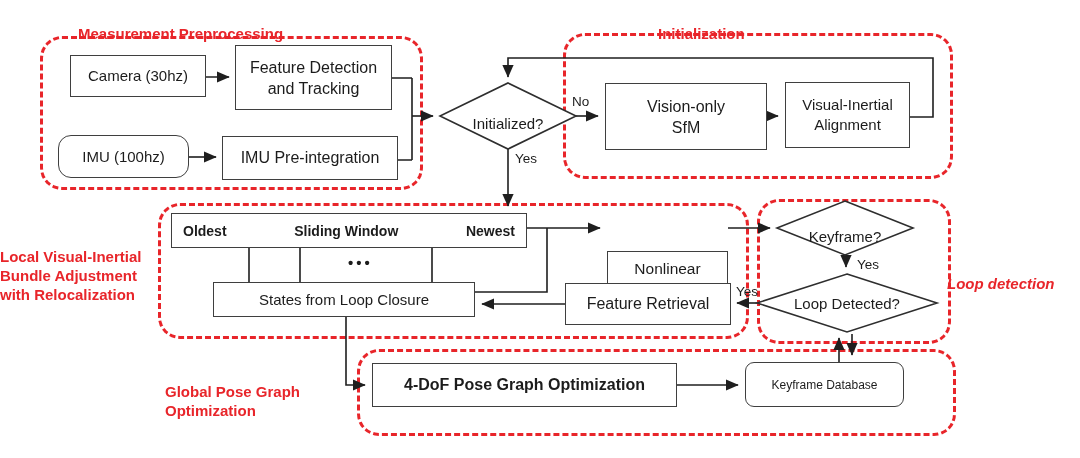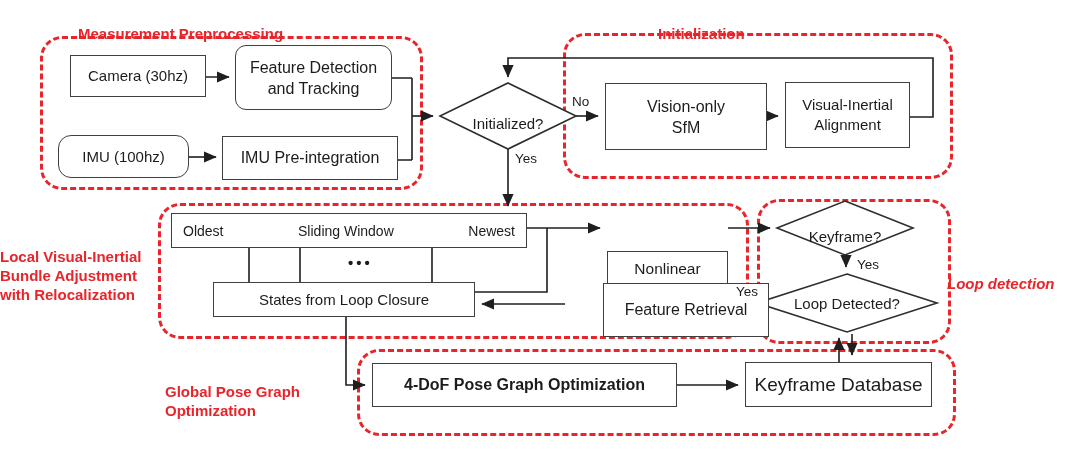--- a/index.html
+++ b/index.html
@@ -10,21 +10,21 @@
   .region{position:absolute;border:3px dashed #e8252a;border-radius:22px;z-index:1;background:transparent;}
   .rlabel{position:absolute;color:#e8252a;font-weight:bold;font-size:15px;text-align:left;
           line-height:19px;white-space:pre-line;z-index:3;margin-top:16px;}
   #connectors{position:absolute;left:0;top:0;z-index:2;}
   .box{position:absolute;background:#ffffff;border:1.6px solid #3f3f3f;display:flex;
        align-items:center;justify-content:center;text-align:center;font-size:15px;
        line-height:18px;white-space:pre-line;z-index:3;box-sizing:border-box;}
   .dlabel{position:absolute;display:flex;align-items:center;justify-content:center;
           font-size:15px;z-index:3;text-align:center;}
   .elabel{position:absolute;font-size:13.5px;z-index:3;}
-  .swrow{justify-content:space-between;padding:0 11px;font-size:14px;}
+  .swrow{justify-content:space-between;padding:0 11px;font-size:14px;font-weight:bold;}
   .dots{position:absolute;font-size:15px;font-weight:bold;letter-spacing:3px;z-index:3;}
 </style>
 </head>
 <body>
 
 <div id="canvas">
 
   <div class="region" style="left:40px;top:36px;width:377px;height:148px;"></div>
   <div class="region" style="left:563px;top:33px;width:384px;height:140px;"></div>
   <div class="region" style="left:158px;top:203px;width:585px;height:130px;"></div>
@@ -68,43 +68,43 @@
       <path d="M852,334 V355" marker-end="url(#arr)"></path>
     </g>
     <g fill="#ffffff" stroke="#2e2e2e" stroke-width="1.6">
       <polygon points="508,83 576,116 508,149 440,116"></polygon>
       <polygon points="845,201 913,228 845,255 777,228"></polygon>
       <polygon points="847,274 937,303 847,332 757,303"></polygon>
     </g>
   </svg>
 
   <div class="box" style="left:58px;top:55px;width:136px;height:42px;margin-left:12px;">Camera (30hz)</div>
-  <div class="box" style="left:235px;top:45px;width:157px;height:65px;font-size:16px;line-height:21px;border-radius:11px;">Feature Detection
+  <div class="box" style="left:235px;top:45px;width:157px;height:65px;font-size:16px;line-height:21px;">Feature Detection
 and Tracking</div>
   <div class="box" style="left:58px;top:135px;width:131px;height:43px;border-radius:13px;">IMU (100hz)</div>
   <div class="box" style="left:222px;top:136px;width:176px;height:44px;font-size:16px;">IMU Pre-integration</div>
   <div class="box" style="left:605px;top:83px;width:162px;height:67px;font-size:16px;line-height:21px;">Vision-only
 SfM</div>
   <div class="box" style="left:785px;top:82px;width:125px;height:66px;line-height:20px;">Visual-Inertial
 Alignment</div>
 
   <div class="box swrow" style="left:171px;top:213px;width:356px;height:35px;">
     <span>Oldest</span>
     <span>Sliding Window</span>
     <span>Newest</span>
   </div>
   <div class="dots" style="left:348px;top:254px;">•••</div>
   <div class="box" style="left:213px;top:282px;width:262px;height:35px;">States from Loop Closure</div>
 
   <div class="box" style="left:607px;top:208px;width:121px;height:55px;font-size:15.5px;line-height:20px;margin-top:43px;">Nonlinear
 Optimization</div>
-  <div class="box" style="left:565px;top:283px;width:166px;height:54px;font-size:16px;margin-left:38px;">Feature Retrieval</div>
+  <div class="box" style="left:565px;top:283px;width:166px;height:42px;font-size:16px;">Feature Retrieval</div>
 
   <div class="box" style="left:372px;top:363px;width:305px;height:44px;font-size:16px;font-weight:bold;">4-DoF Pose Graph Optimization</div>
-  <div class="box" style="left:745px;top:362px;width:187px;height:45px;font-size:19px;">Keyframe Database</div>
+  <div class="box" style="left:745px;top:362px;width:159px;height:45px;font-size:12px;border-radius:9px;">Keyframe Database</div>
 
   <div class="dlabel" style="left:440px;top:101px;width:136px;height:30px;margin-top:7px;">Initialized?</div>
   <div class="dlabel" style="left:777px;top:213px;width:136px;height:30px;margin-top:8px;">Keyframe?</div>
   <div class="dlabel" style="left:757px;top:288px;width:180px;height:30px;">Loop Detected?</div>
 
   <div class="elabel" style="left:572px;top:94px;">No</div>
   <div class="elabel" style="left:515px;top:151px;">Yes</div>
   <div class="elabel" style="left:857px;top:257px;">Yes</div>
   <div class="elabel" style="left:736px;top:284px;">Yes</div>
 

